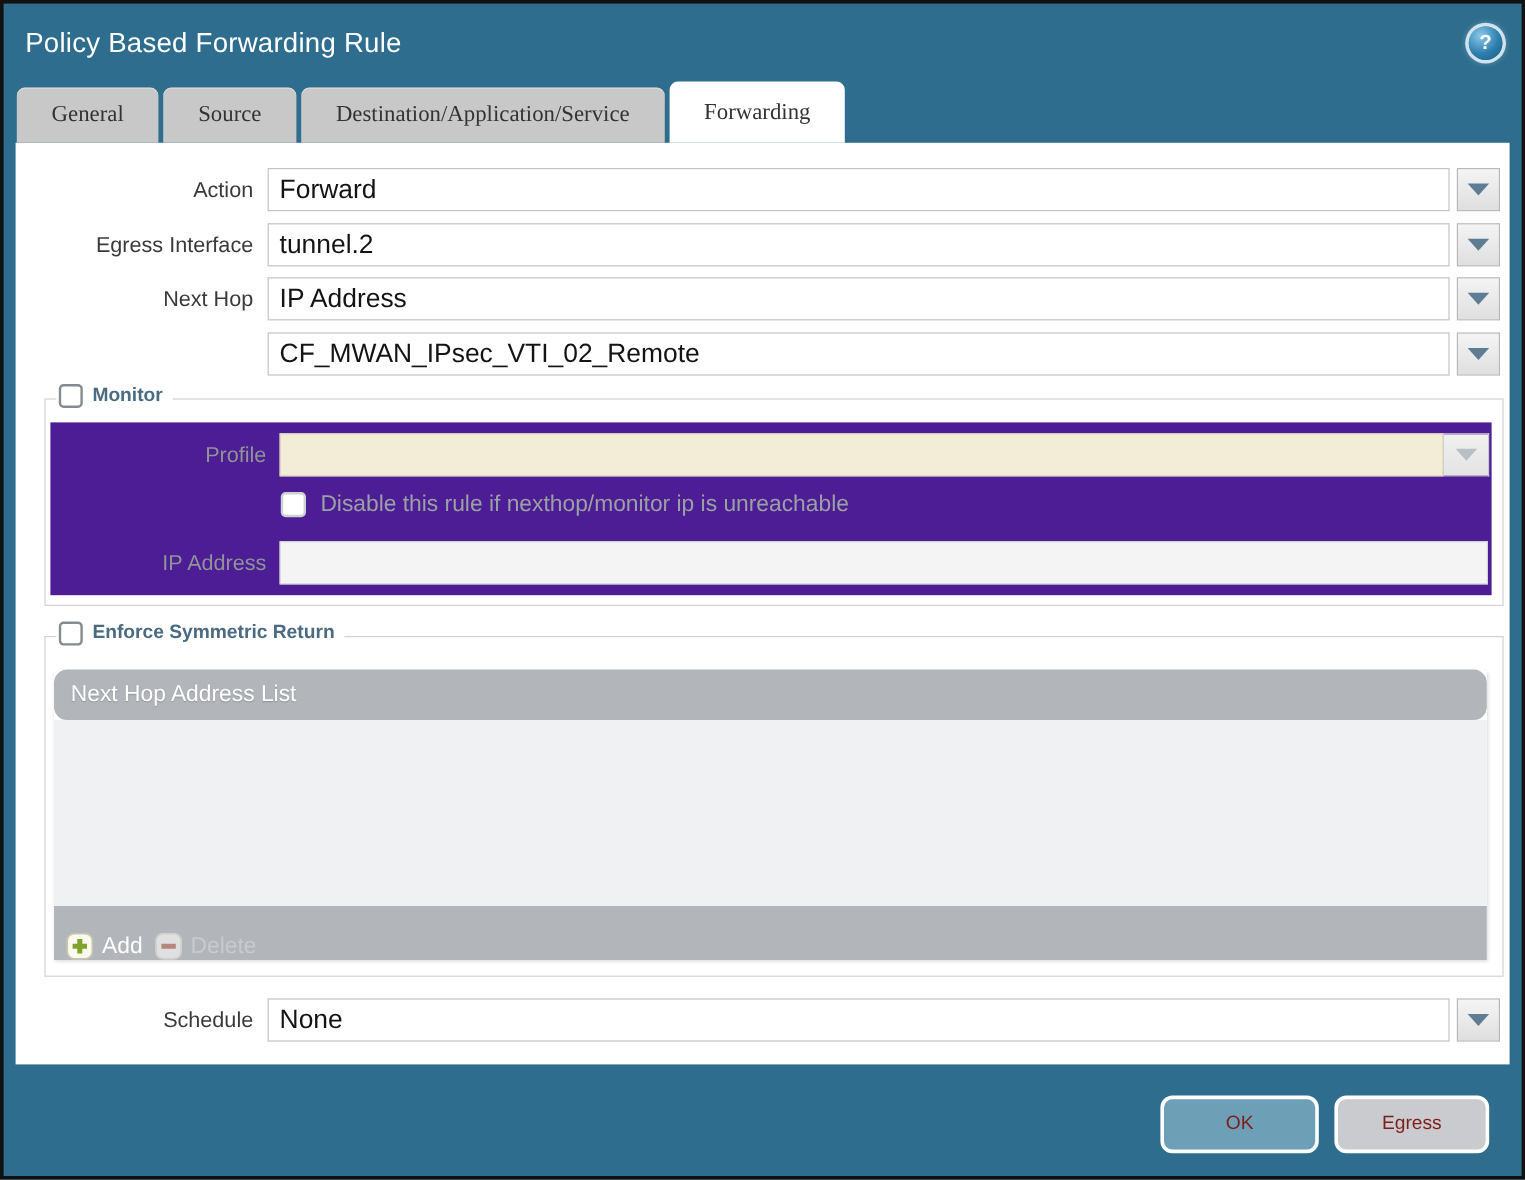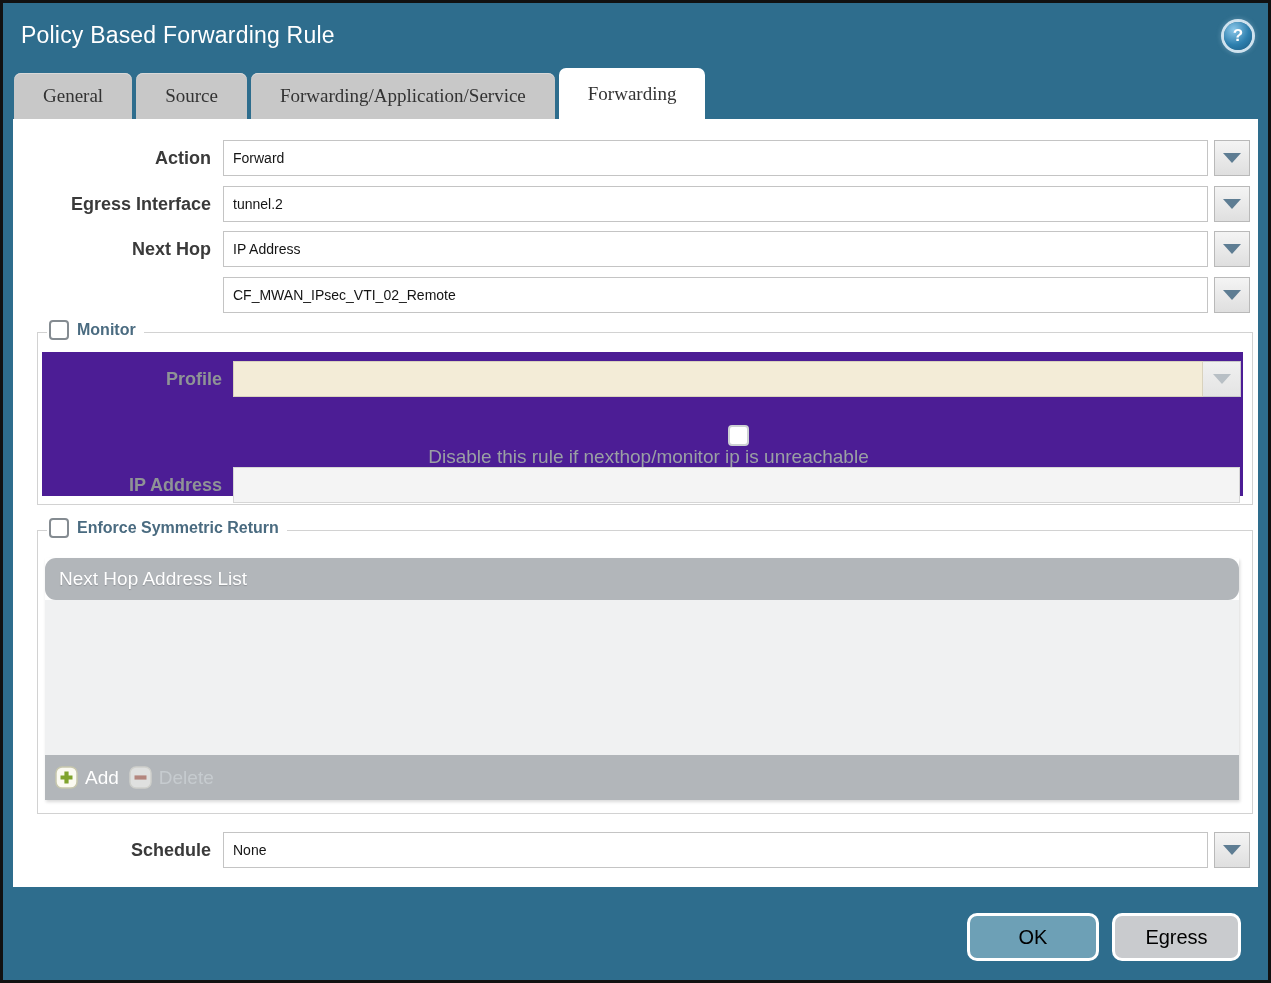--- a/index.html
+++ b/index.html
@@ -49,27 +49,27 @@
   
   .content {
     background: #ffffff;
     margin: 0 10px; height: 768px;
     padding-top: 21px;
     overflow: hidden;
   }
   .form-row { display: flex; align-items: center; }
   .label-col {
     width: 198px; text-align: right; flex: none;
-    font-size: 18px; color: #3a3a3a; font-weight: bold;
+    font-size: 18px; color: #3a3a3a;
   }
   .field {
     margin-left: 12px; width: 985px; height: 36px; flex: none;
     border: 1px solid #c4c4c4; background: #fff;
     display: flex; align-items: center; padding: 0 9px;
-    font-size: 14px; color: #141414;
+    font-size: 22px; color: #141414;
   }
   .ddbtn {
     margin-left: 6px; width: 36px; height: 36px; flex: none;
     border: 1px solid #b9b9b9;
     background: linear-gradient(#f4f4f4, #dfdfdf);
     display: flex; align-items: center; justify-content: center;
     cursor: pointer;
   }
   .dd-arrow {
     width: 0; height: 0;
@@ -101,73 +101,73 @@
   .panel {
     background: #4c1d95; margin: 0 9px 0 4px; height: 144px;
     padding-top: 9px;
   }
   .panel .label-col { width: 180px; color: #8f9396; }
   .panel .field { margin-left: 11px; }
   .field.profile {
     width: 970px; background: #f3ecd7; border-color: #d9d2bd;
   }
   .panel .ddbtn { margin-left: 0; width: 38px; border-left: none; }
-  .cb-row { margin-top: 28px; display: flex; align-items: center; height: 23px; flex-direction: column; }
+  .cb-row { margin-top: 12px; display: flex; align-items: center; height: 23px; }
   .cb-row .checkbox { margin-left: 192px; width: 21px; height: 21px; }
   .cb-row .cb-text { margin-left: 12px; font-size: 19px; color: #9aa0a4; }
   .ip-row { margin-top: 19px; }
   .field.disabled-input {
     width: 1007px; background: #f4f4f4; border-color: #d6d6d6; color: #8f9396;
   }
   
   .fs-enforce { margin-top: 25px; padding: 27px 0 13px 0; }
   .nh-table { margin: 0 13px 0 7px; box-shadow: 1px 2px 3px rgba(0,0,0,.15); }
   .nh-header {
     height: 42px; background: #b2b6ba; color: #ffffff;
     display: flex; align-items: center; padding-left: 14px;
     font-size: 19px; text-shadow: 0 1px 1px rgba(120,124,128,.6); border-radius: 11px;
   }
   .nh-body { height: 155px; background: #f0f1f2; }
   .nh-footer {
     height: 45px; background: #b2b6ba;
-    display: flex; align-items: center; padding-left: 10px; gap: 10px;
+    display: flex; align-items: flex-end; padding-left: 10px; gap: 10px;
   }
   .tbl-btn { display: flex; align-items: center; gap: 7px; cursor: pointer; }
   .tbl-btn .btn-label { font-size: 19px; color: #ffffff; }
   .tbl-btn.disabled { cursor: default; }
   .tbl-btn.disabled .btn-label { color: #c6cbcf; }
   .mini-icon { width: 23px; height: 23px; flex: none; }
   
   .schedule-row { margin-top: 18px; }
   
   .footer {
     height: 96px; display: flex; justify-content: flex-end;
     padding: 26px 27px 0 0; gap: 13px;
   }
   .btn {
     height: 48px; border: 3px solid #ffffff; border-radius: 10px;
-    font-size: 20px; color: #000000;
+    font-size: 16px; color: #7f1d1d;
     display: flex; align-items: center; justify-content: center;
     cursor: pointer;
   }
   .btn-ok { width: 132px; background: #6da0b6; }
   .btn-cancel { width: 129px; background: #c9cbce; }
 </style>
 </head>
 <body>
 
 <div class="titlebar">
   <div class="title">Policy Based Forwarding Rule</div>
   <div class="help-icon">?</div>
 </div>
 
 <div class="tabs">
   <div class="tab">General</div>
   <div class="tab">Source</div>
-  <div class="tab">Forwarding/Application/Service</div>
+  <div class="tab">Destination/Application/Service</div>
   <div class="tab active">Forwarding</div>
 </div>
 
 <div class="content">
 
   <div class="form-row">
     <div class="label-col">Action</div>
     <div class="field">Forward</div>
     <div class="ddbtn">
       <span class="dd-arrow"></span>

